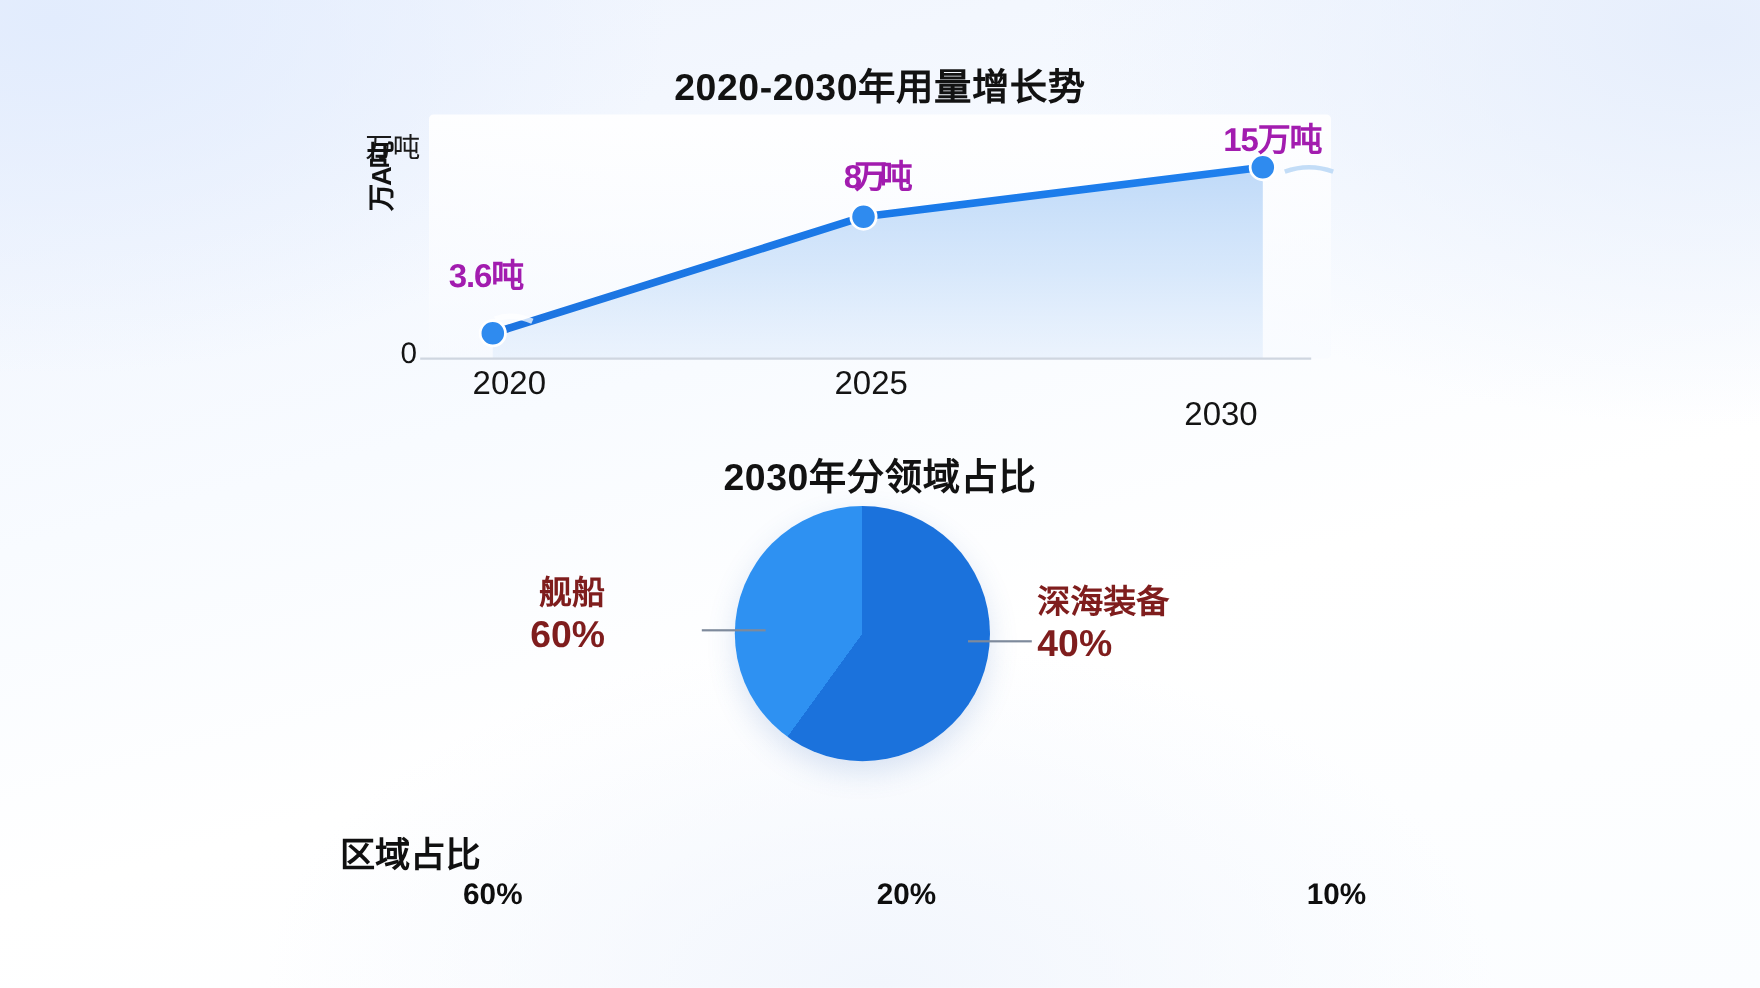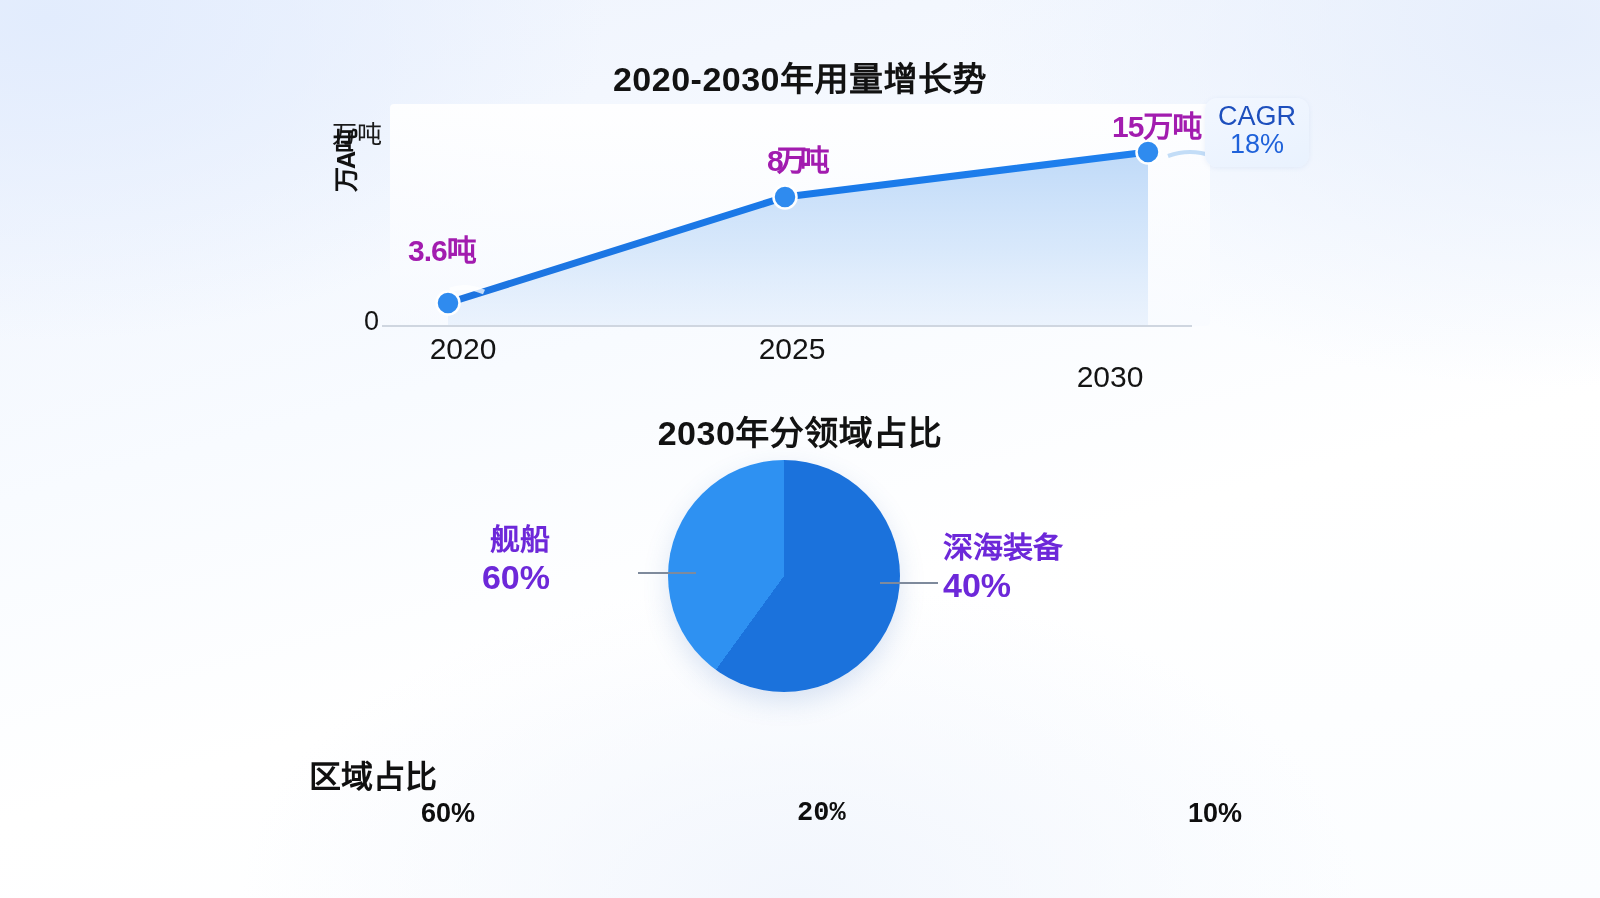--- a/index.html
+++ b/index.html
@@ -142,21 +142,21 @@
   }
   #pie-chart .disc {
     position: absolute;
     inset: 0;
     border-radius: 50%;
     box-shadow: 0 10px 26px rgba(60,110,190,0.18);
   }
   .pie-label {
     position: absolute;
     font-weight: 700;
-    color: #6d28d9;
+    color: #7f1d1d;
     line-height: 1.18;
     white-space: nowrap;
   }
   .pie-label .pl-name { font-size: 30px; display: block; }
   .pie-label .pl-pct  { font-size: 34px; display: block; }
   #pie-label-left  { right: 1050px; top: 522px; text-align: right; }
   #pie-label-right { left: 943px;  top: 530px; text-align: left; }
   .leader {
     position: absolute;
     height: 2px;
@@ -260,24 +260,20 @@
 
     <div class="point-label" style="left: 78px; top: 126px;">3.6吨</div>
     <div class="point-label squeeze" style="left: 437px; top: 36px;">8万吨</div>
     <div class="point-label" style="left: 782px; top: 2px;">15万吨</div>
 
     <div class="x-tick" style="left: 118px; margin-left: 15px;">2020</div>
     <div class="x-tick" style="left: 462px;">2025</div>
     <div class="x-tick" style="left: 780px; margin-top: 28px;">2030</div>
   </div>
 
-  <div id="cagr-badge">
-    <div class="cagr-title">CAGR</div>
-    <div class="cagr-value">18%</div>
-  </div>
 
   <div class="section-title abs" id="pie-chart-title">2030年分领域占比</div>
 
   <div id="pie-chart">
     <div class="disc" style="background: conic-gradient(from 0deg, #1b72dc 0deg 216deg, #2e91f2 216deg 360deg);"></div>
   </div>
 
   <div class="leader" id="leader-left"></div>
   <div class="leader" id="leader-right"></div>
 
@@ -290,17 +286,17 @@
     <span class="pl-name">深海装备</span>
     <span class="pl-pct">40%</span>
   </div>
 
   <div id="region-section">
 
     <div id="region-title">区域占比</div>
 
 
     <div class="bar-under" style="left: 421px;">60%</div>
-    <div class="bar-under" style="left: 797px; font-family: Liberation Mono, monospace;">20%</div>
+    <div class="bar-under" style="left: 797px;">20%</div>
     <div class="bar-under" style="left: 1188px;">10%</div>
   </div>
 
 </div>
 
 </body></html>

